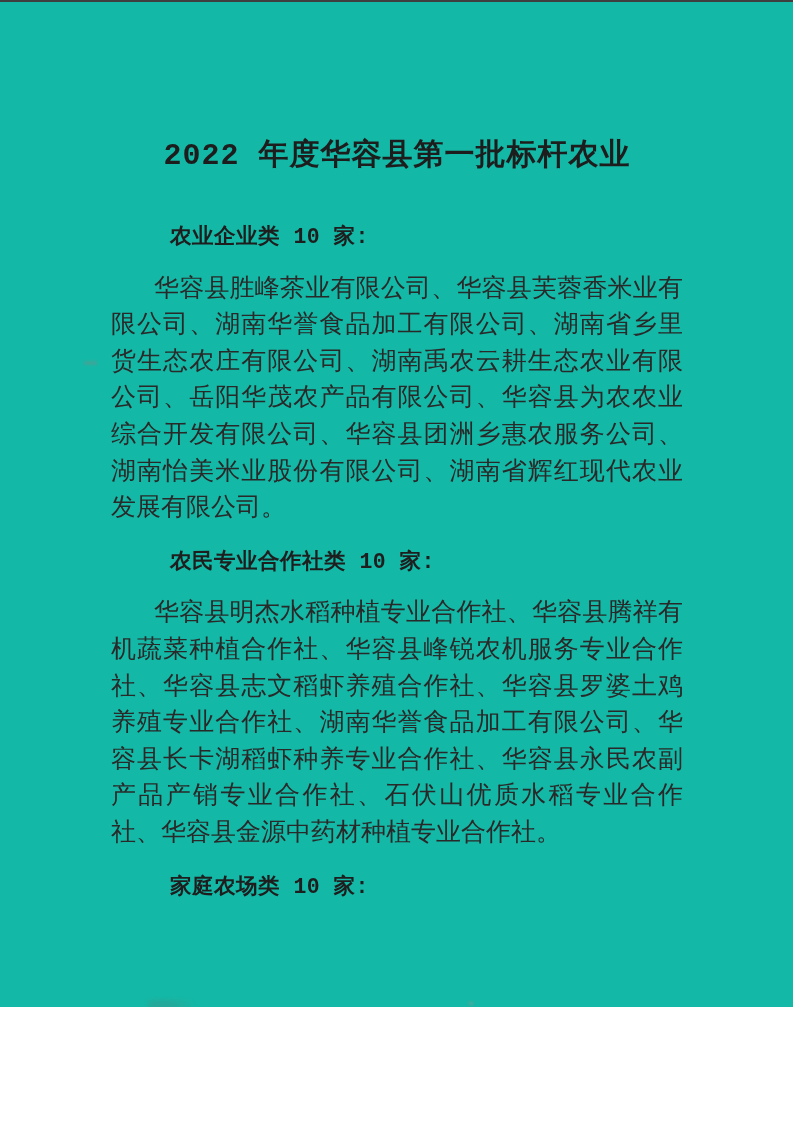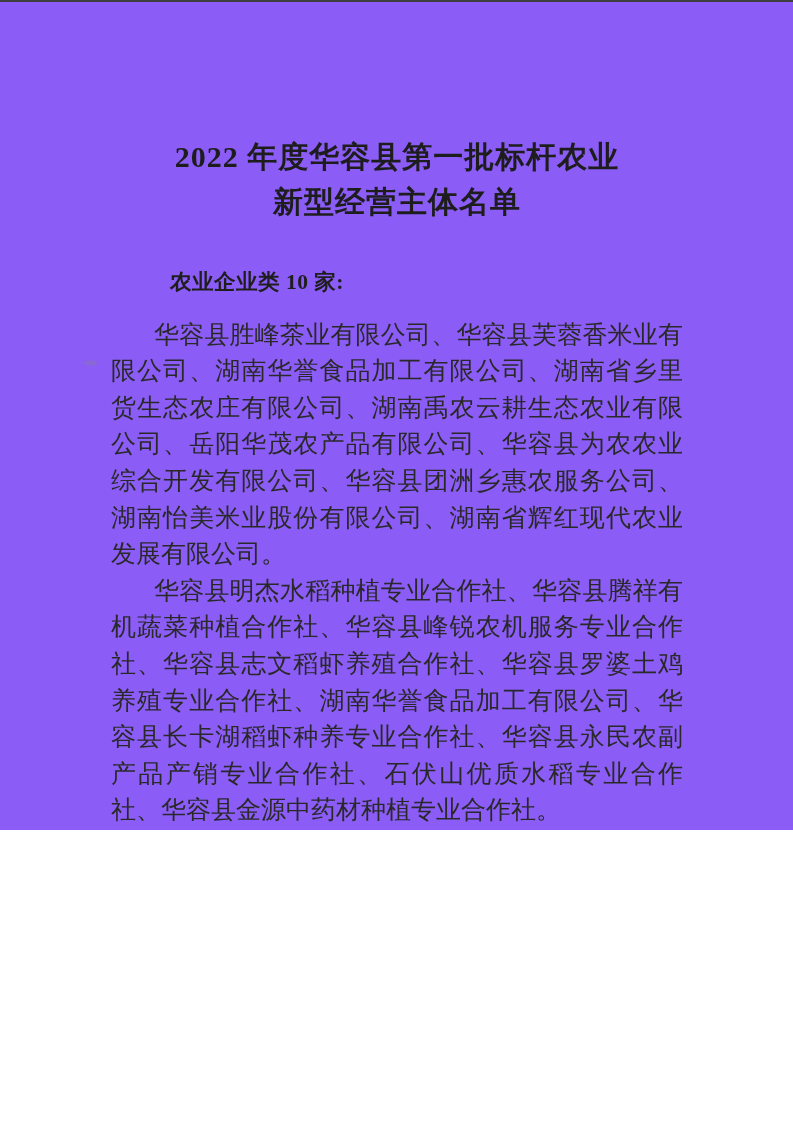--- a/index.html
+++ b/index.html
@@ -3,24 +3,24 @@
 <meta charset="utf-8">
 <style>
   html, body {
     margin: 0;
     padding: 0;
     background: #ffffff;
   }
   .page {
     position: relative;
     width: 793px;
-    height: 830px;
-    background: #8b5cf6;
+    height: 1007px;
+    background: #14b8a6;
     overflow: hidden;
-    font-family: Liberation Serif, serif;
+    font-family: Liberation Mono, monospace;
     color: #262626;
   }
   .scan-top-line {
     position: absolute;
     top: 0;
     left: 0;
     width: 100%;
     height: 2px;
     background: #3f3f3f;
   }
@@ -100,31 +100,31 @@
 <body>
 
 <div class="page">
 
   <div class="scan-top-line"></div>
 
   <div class="content">
 
     <h1 class="doc-title">
       <span class="title-line">2022 年度华容县第一批标杆农业</span>
-      <span class="title-line">新型经营主体名单</span>
     </h1>
 
     <div class="sections">
 
       <div class="section">
         <p class="sec-heading">农业企业类 10 家:</p>
         <p class="sec-body">华容县胜峰茶业有限公司、华容县芙蓉香米业有限公司、湖南华誉食品加工有限公司、湖南省乡里货生态农庄有限公司、湖南禹农云耕生态农业有限公司、岳阳华茂农产品有限公司、华容县为农农业综合开发有限公司、华容县团洲乡惠农服务公司、湖南怡美米业股份有限公司、湖南省辉红现代农业发展有限公司。</p>
       </div>
 
       <div class="section">
+        <p class="sec-heading">农民专业合作社类 10 家:</p>
         <p class="sec-body">华容县明杰水稻种植专业合作社、华容县腾祥有机蔬菜种植合作社、华容县峰锐农机服务专业合作社、华容县志文稻虾养殖合作社、华容县罗婆土鸡养殖专业合作社、湖南华誉食品加工有限公司、华容县长卡湖稻虾种养专业合作社、华容县永民农副产品产销专业合作社、石伏山优质水稻专业合作社、华容县金源中药材种植专业合作社。</p>
       </div>
 
       <div class="section">
         <p class="sec-heading">家庭农场类 10 家:</p>
       </div>
 
     </div>
   </div>
 

